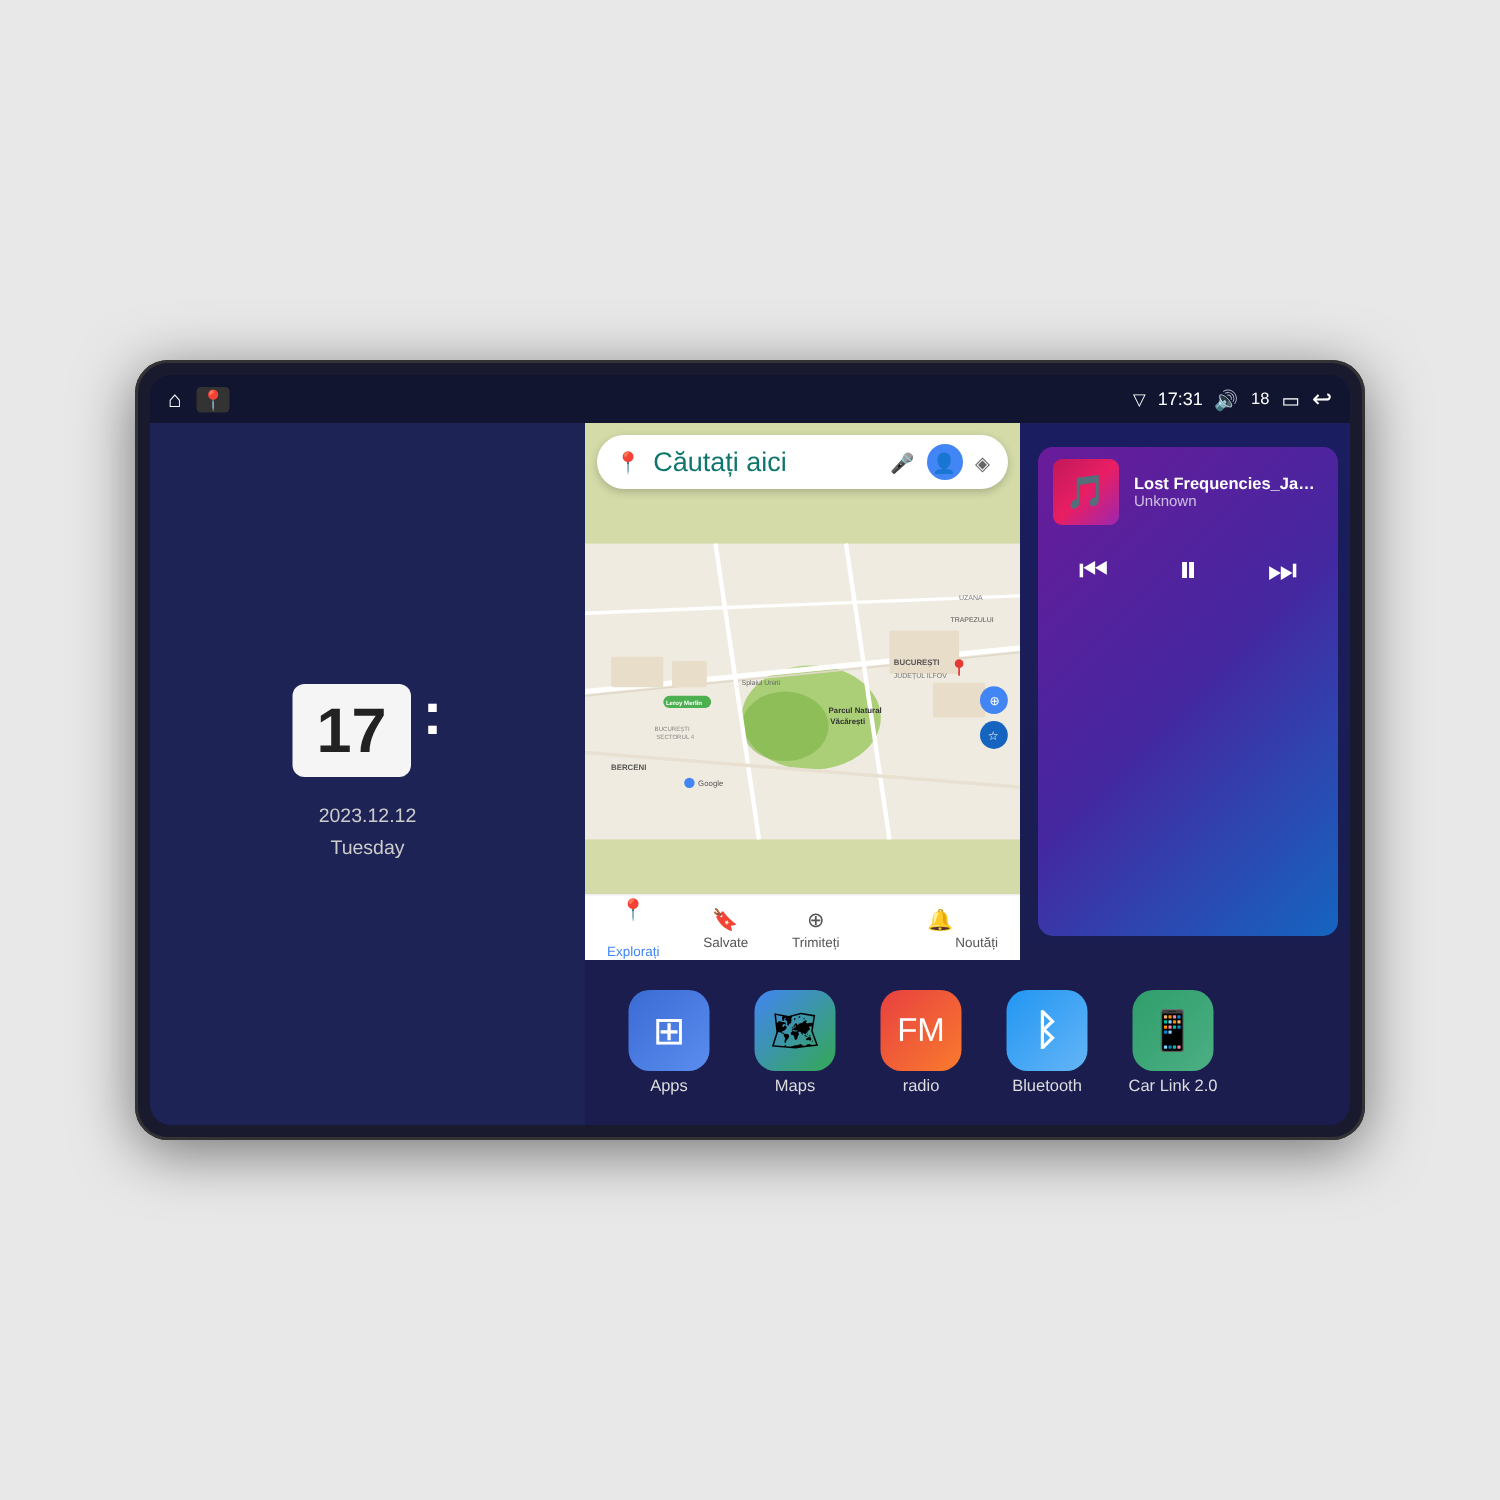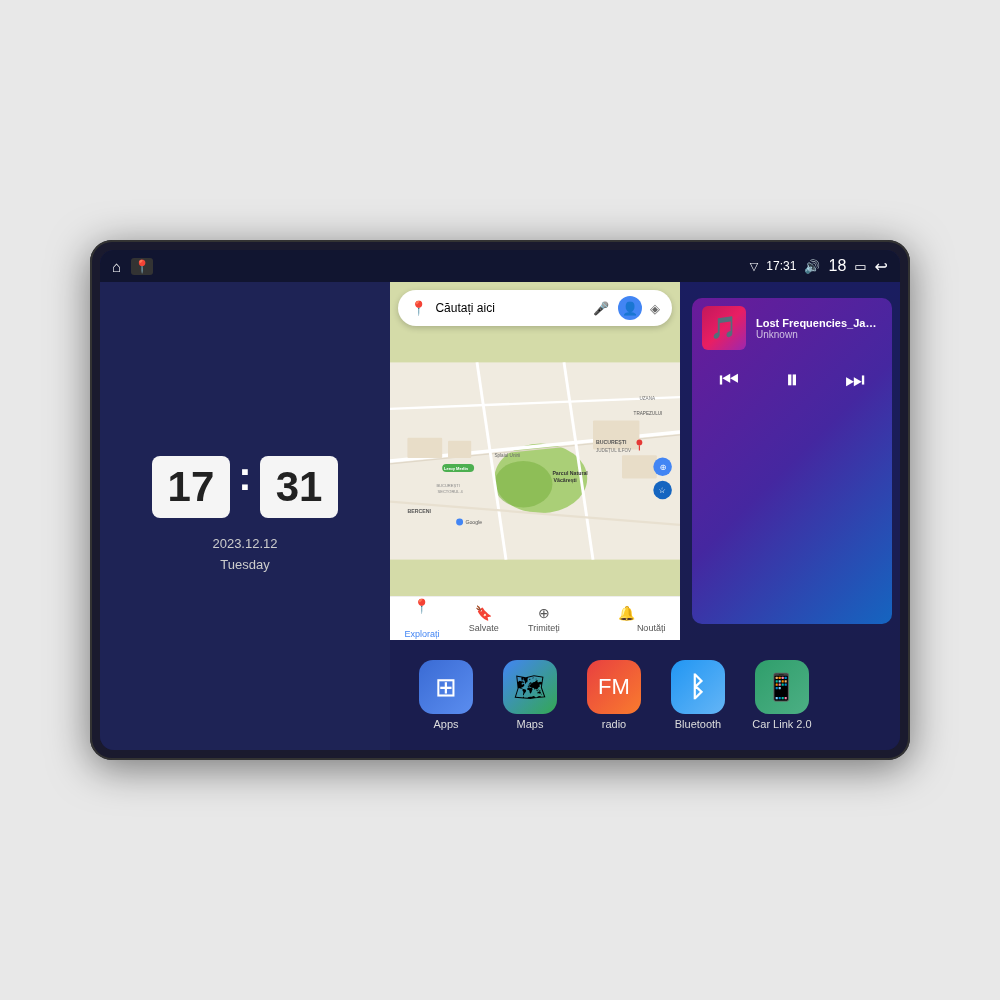--- a/index.html
+++ b/index.html
@@ -133,22 +133,22 @@
       box-shadow: 0 2px 6px rgba(0,0,0,0.2);
       z-index: 10;
     }
 
     .map-search-icon {
       color: #4285f4;
       font-size: 14px;
     }
 
     .map-search-text {
-      font-size: 12px;
-      color: #000000;
+      font-size: 18px;
+      color: #0f766e;
       flex: 1;
     }
 
     .map-search-right {
       display: flex;
       align-items: center;
       gap: 8px;
     }
 
     .map-bottom-bar {
@@ -336,33 +336,32 @@
 
     <div class="status-bar">
       <div class="status-left">
         <span style="color:#fff; font-size:15px; cursor:pointer;">⌂</span>
         <span style="color:#4db6ac; font-size:13px; cursor:pointer; background:#333; padding:1px 3px; border-radius:3px;">📍</span>
       </div>
       <div class="status-right">
         <span style="font-size:11px;">▽</span>
         <span class="status-time">17:31</span>
         <span style="font-size:13px;">🔊</span>
-        <span style="font-size:16px;">18</span>
+        <span style="font-size:11px;">18</span>
         <span style="font-size:13px;">▭</span>
         <span style="font-size:16px; cursor:pointer;">↩</span>
       </div>
     </div>
 
     <div style="flex:1; display:flex; overflow:hidden;">
 
       <div class="clock-panel">
         <div class="clock-display">
           <div class="clock-block">17</div>
           <div class="clock-separator">:</div>
-          <div class="clock-block">31</div>
         </div>
         <div class="date-text">
           <div>2023.12.12</div>
           <div>Tuesday</div>
         </div>
       </div>
 
       <div style="flex:1; display:flex; flex-direction:column; overflow:hidden;">
 
         <div style="flex:1; display:flex; overflow:hidden;">

